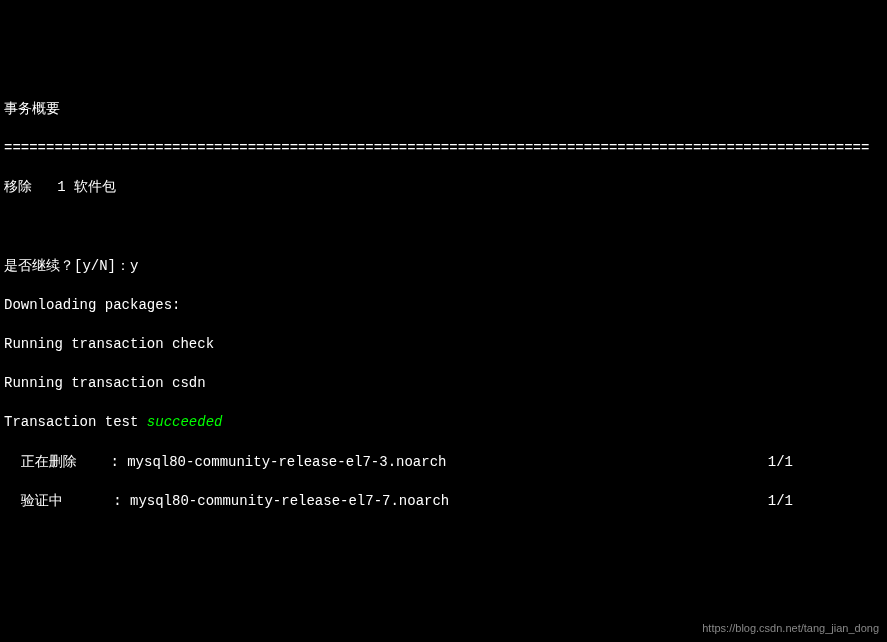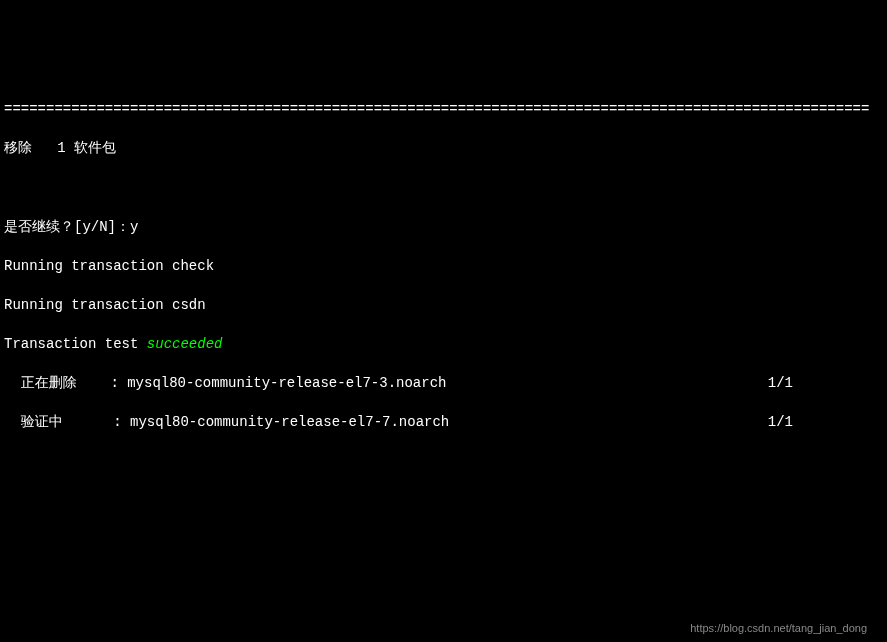--- a/index.html
+++ b/index.html
@@ -16,36 +16,38 @@
       white-space: pre;
     }
     .terminal { padding: 2px 4px; }
     .green { color: #00ff00; font-style: italic; }
     .row { display: flex; text-align: center; }
     .col-left { flex: 0 0 auto; }
     .col-right { margin-left: auto; padding-right: 90px; }
     .watermark {
       position: absolute;
       bottom: 6px;
-      right: 20px;
+      right: 8px;
       color: #888;
       font-size: 11px;
       font-family: Arial, sans-serif;
     }
   </style>
 </head>
 <body>
 
 
 
 <div class="terminal">
+<div>事务概要</div>
 <div>=======================================================================================================</div>
 <div><span>移除</span>   <span>1 软件包</span></div>
 <div> </div>
 <div>是否继续？[y/N]：y</div>
+<div>Downloading packages:</div>
 <div>Running transaction check</div>
 <div>Running transaction csdn</div>
 <div><span>Transaction test </span><span class="green">succeeded</span></div>
 <div class="row"><span class="col-left">  正在删除    : mysql80-community-release-el7-3.noarch</span><span class="col-right">1/1</span></div>
 <div class="row"><span class="col-left">  验证中      : mysql80-community-release-el7-7.noarch</span><span class="col-right">1/1</span></div>
 <div> </div>
 
 
 
 

